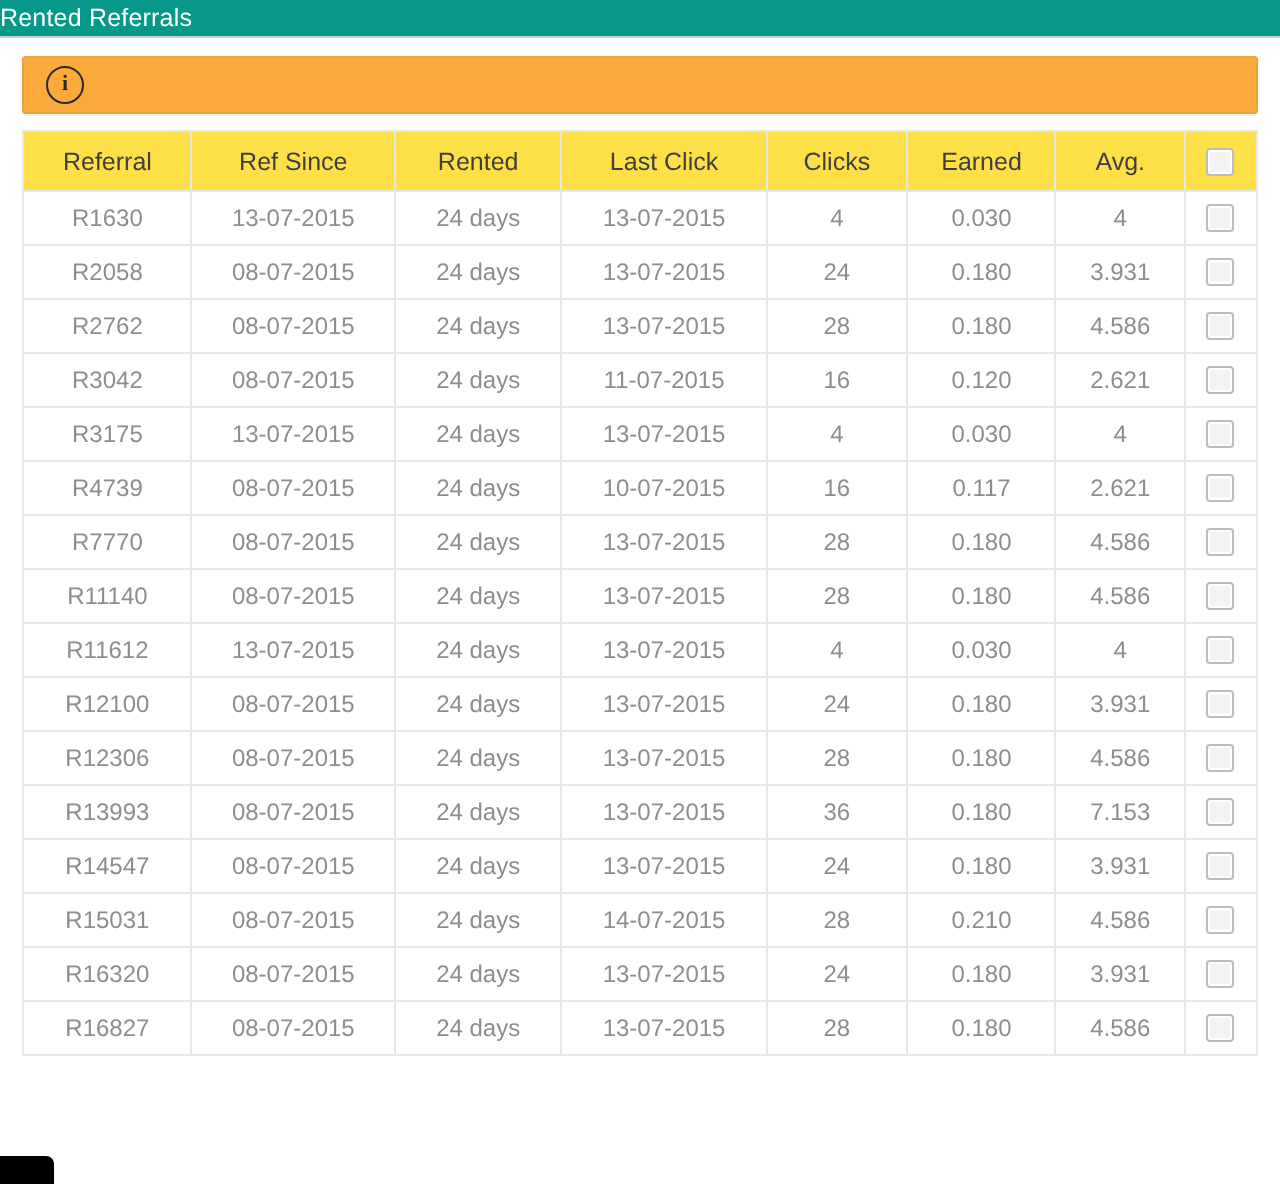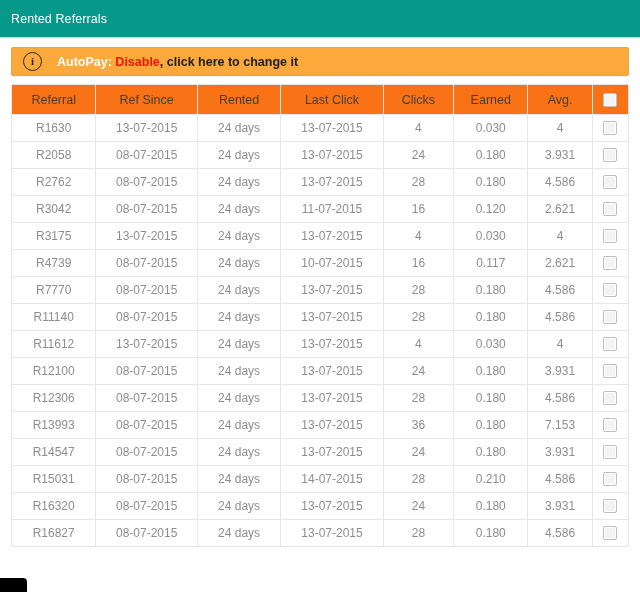--- a/index.html
+++ b/index.html
@@ -10,25 +10,24 @@
     width: 640px;
     height: 592px;
     background: #ffffff;
     font-family: "Liberation Sans", sans-serif;
     overflow: hidden;
     position: relative;
   }
 
   
   .titlebar {
-    height: 38px;
+    height: 19px;
     background: #06998a;
     display: flex;
     align-items: center;
-    padding-left: 11px;
     box-sizing: border-box;
     border-bottom: 1px solid #cfcfcf;
   }
   .titlebar-text {
     color: #ffffff;
     font-size: 12.5px;
     letter-spacing: 0.1px;
   }
 
   
@@ -89,21 +88,21 @@
     text-align: center;
     height: 26px;
     padding: 0;
     overflow: hidden;
     white-space: nowrap;
   }
   table.rr th {
     color: #3f3f3f;
     font-weight: normal;
     font-size: 12.5px;
-    background: #f97316;
+    background: #fde047;
     height: 29px;
   }
   table.rr td {
     color: #8d8d8d;
     background: #ffffff;
   }
   .col-referral  { width: 84px; }
   .col-refsince  { width: 101px; }
   .col-expires   { width: 83px; }
   .col-lastclick { width: 102px; }
@@ -137,25 +136,20 @@
 </head>
 <body>
 
 <div class="titlebar">
   <span class="titlebar-text">Rented Referrals</span>
 </div>
 
 <div class="alert-wrap">
   <div class="alert">
     <span class="info-icon">i</span>
-    <span class="alert-msg">
-      <span class="label">AutoPay:</span>
-      <span class="state">Disable</span><span class="hint">,</span>
-      <span class="hint">click here to change it</span>
-    </span>
   </div>
 </div>
 
 <div class="table-wrap">
   <table class="rr">
     <colgroup>
       <col class="col-referral">
         <col class="col-refsince">
         <col class="col-expires">
       <col class="col-lastclick">

